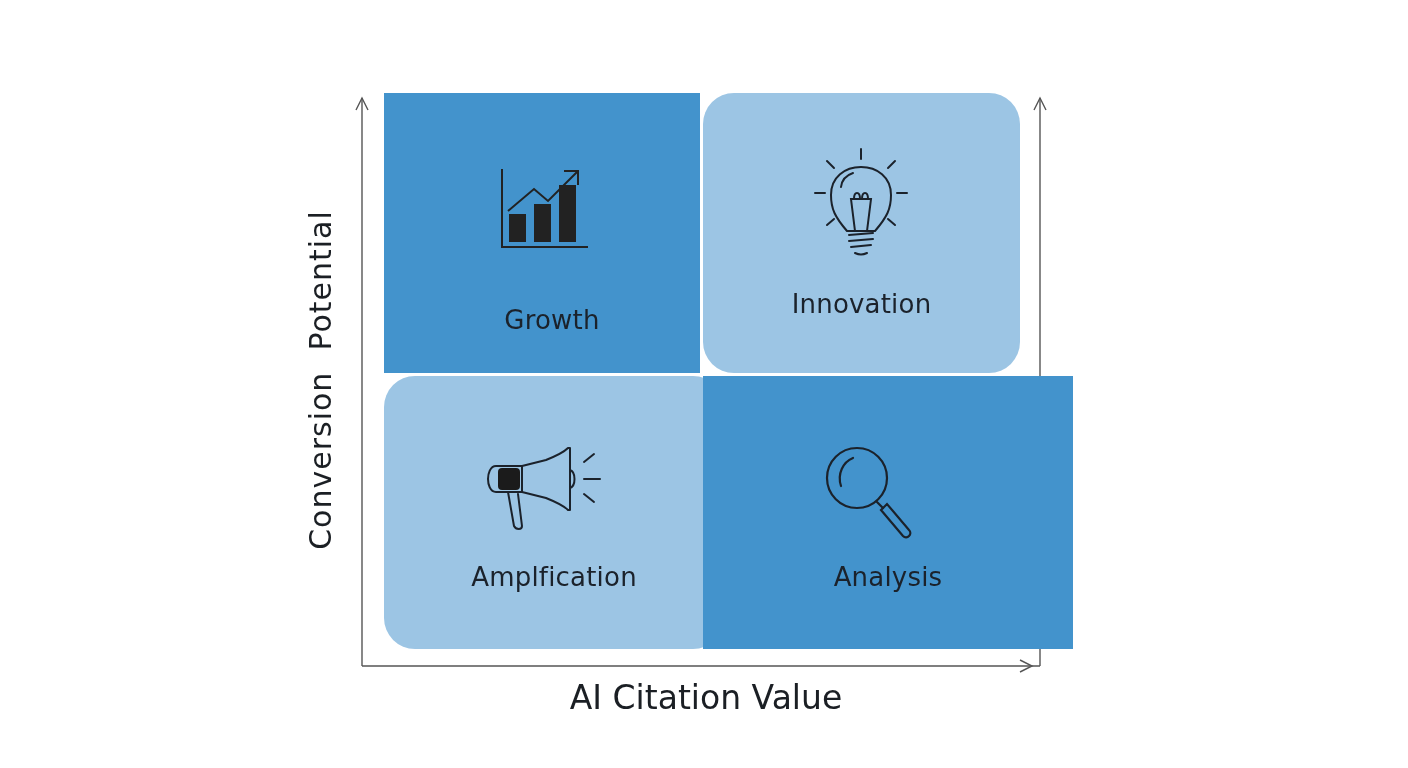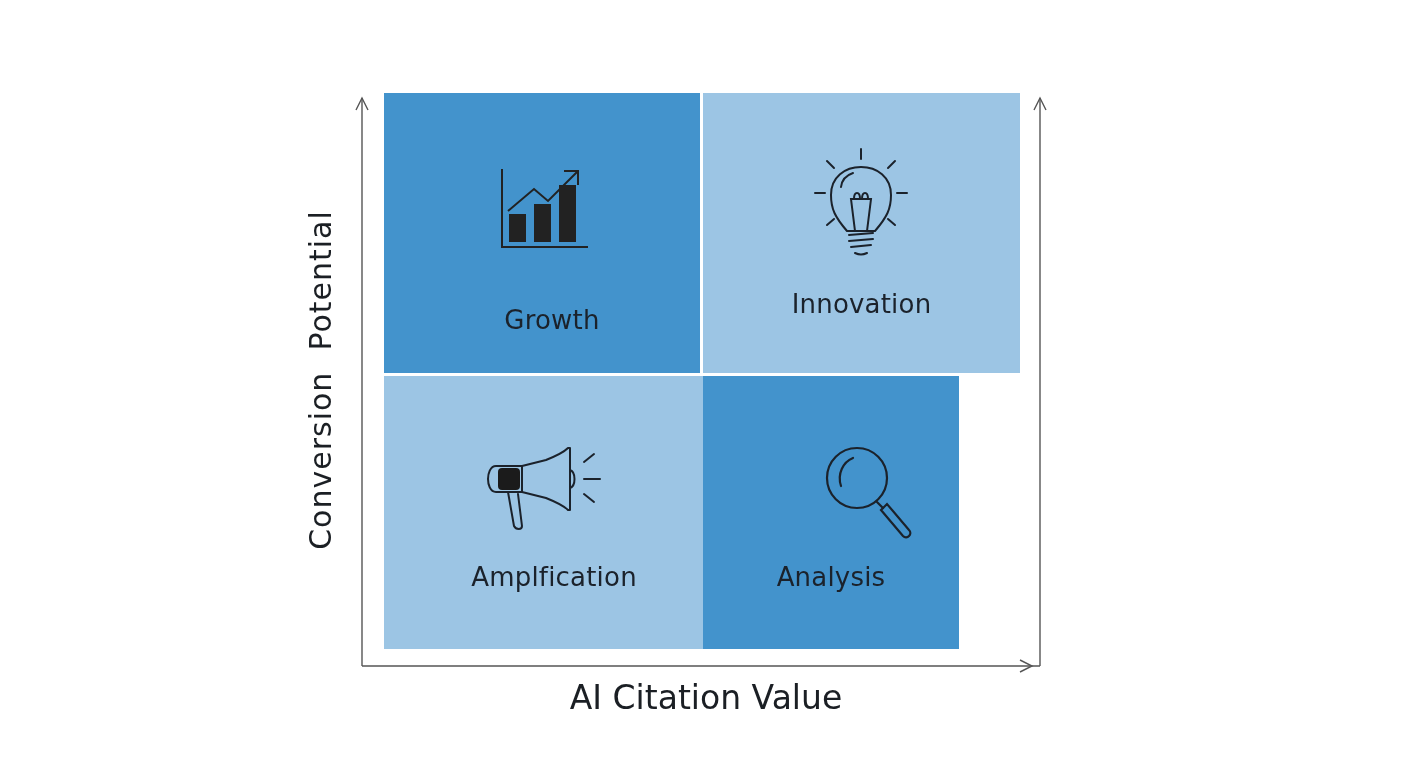--- a/index.html
+++ b/index.html
@@ -1,19 +1,19 @@
 <!DOCTYPE html>
 <html><head>
 <meta charset="utf-8">
 <style>
   html, body { margin:0; padding:0; background:#ffffff; }
   body { width:1408px; height:768px; position:relative; overflow:hidden; font-family:"Liberation Sans", sans-serif; color:#1b1f24; }
   .quad { position:absolute; }
   .q-dark { background:#4393cc; }
-  .q-light { background:#9cc5e4; }
+  .q-light { background:#9cc5e4;border-radius:31px; }
   .quad-label { position:absolute; left:0; right:0; text-align:center; font-size:26px; color:#1b222b; font-family:"DejaVu Sans", sans-serif; letter-spacing:0.2px; }
   .quad-icon { position:absolute; }
   .axis-svg { position:absolute; left:0; top:0; }
   .y-label { position:absolute; left:320px; top:380px; transform:translate(-50%,-50%) rotate(-90deg); font-size:30px; white-space:nowrap; font-family:"DejaVu Sans", sans-serif; letter-spacing:1px; }
   .x-label { position:absolute; left:706px; top:697px; transform:translate(-50%,-50%); font-size:33px; white-space:nowrap; font-family:"DejaVu Sans", sans-serif; }
 </style>
 </head>
 <body>
 
 <svg class="axis-svg" width="1408" height="768">
@@ -72,21 +72,21 @@
       <path d="M22,46 L28,80 C30,84 36,84 36,80 L32,48"></path>
       <line x1="98" y1="16" x2="108" y2="8"></line>
       <line x1="98" y1="33" x2="114" y2="33"></line>
       <line x1="98" y1="48" x2="108" y2="56"></line>
     </g>
     <rect x="12" y="22" width="22" height="22" rx="4" fill="#1b1b1b"></rect>
   </svg>
   <div class="quad-label" style="top:186px;">Amplfication</div>
 </div>
 
-<div class="quad q-dark" style="left:703px;top:376px;width:256px;height:273px;">
+<div class="quad q-dark" style="left:703px;top:376px;width:370px;height:273px;">
   <svg class="quad-icon" style="left:120px;top:70px;" width="96" height="96" viewBox="0 0 96 96">
     <g stroke="#1b222b" stroke-width="2.2" fill="none" stroke-linecap="round">
       <ellipse cx="34" cy="32" rx="30" ry="30"></ellipse>
       <path d="M18,40 C14,28 20,16 30,12"></path>
       <path d="M54,56 L60,62"></path>
       <path d="M58,64 L80,90 C84,94 90,88 86,84 L64,58 Z"></path>
     </g>
   </svg>
   <div class="quad-label" style="top:186px;">Analysis</div>
 </div>

